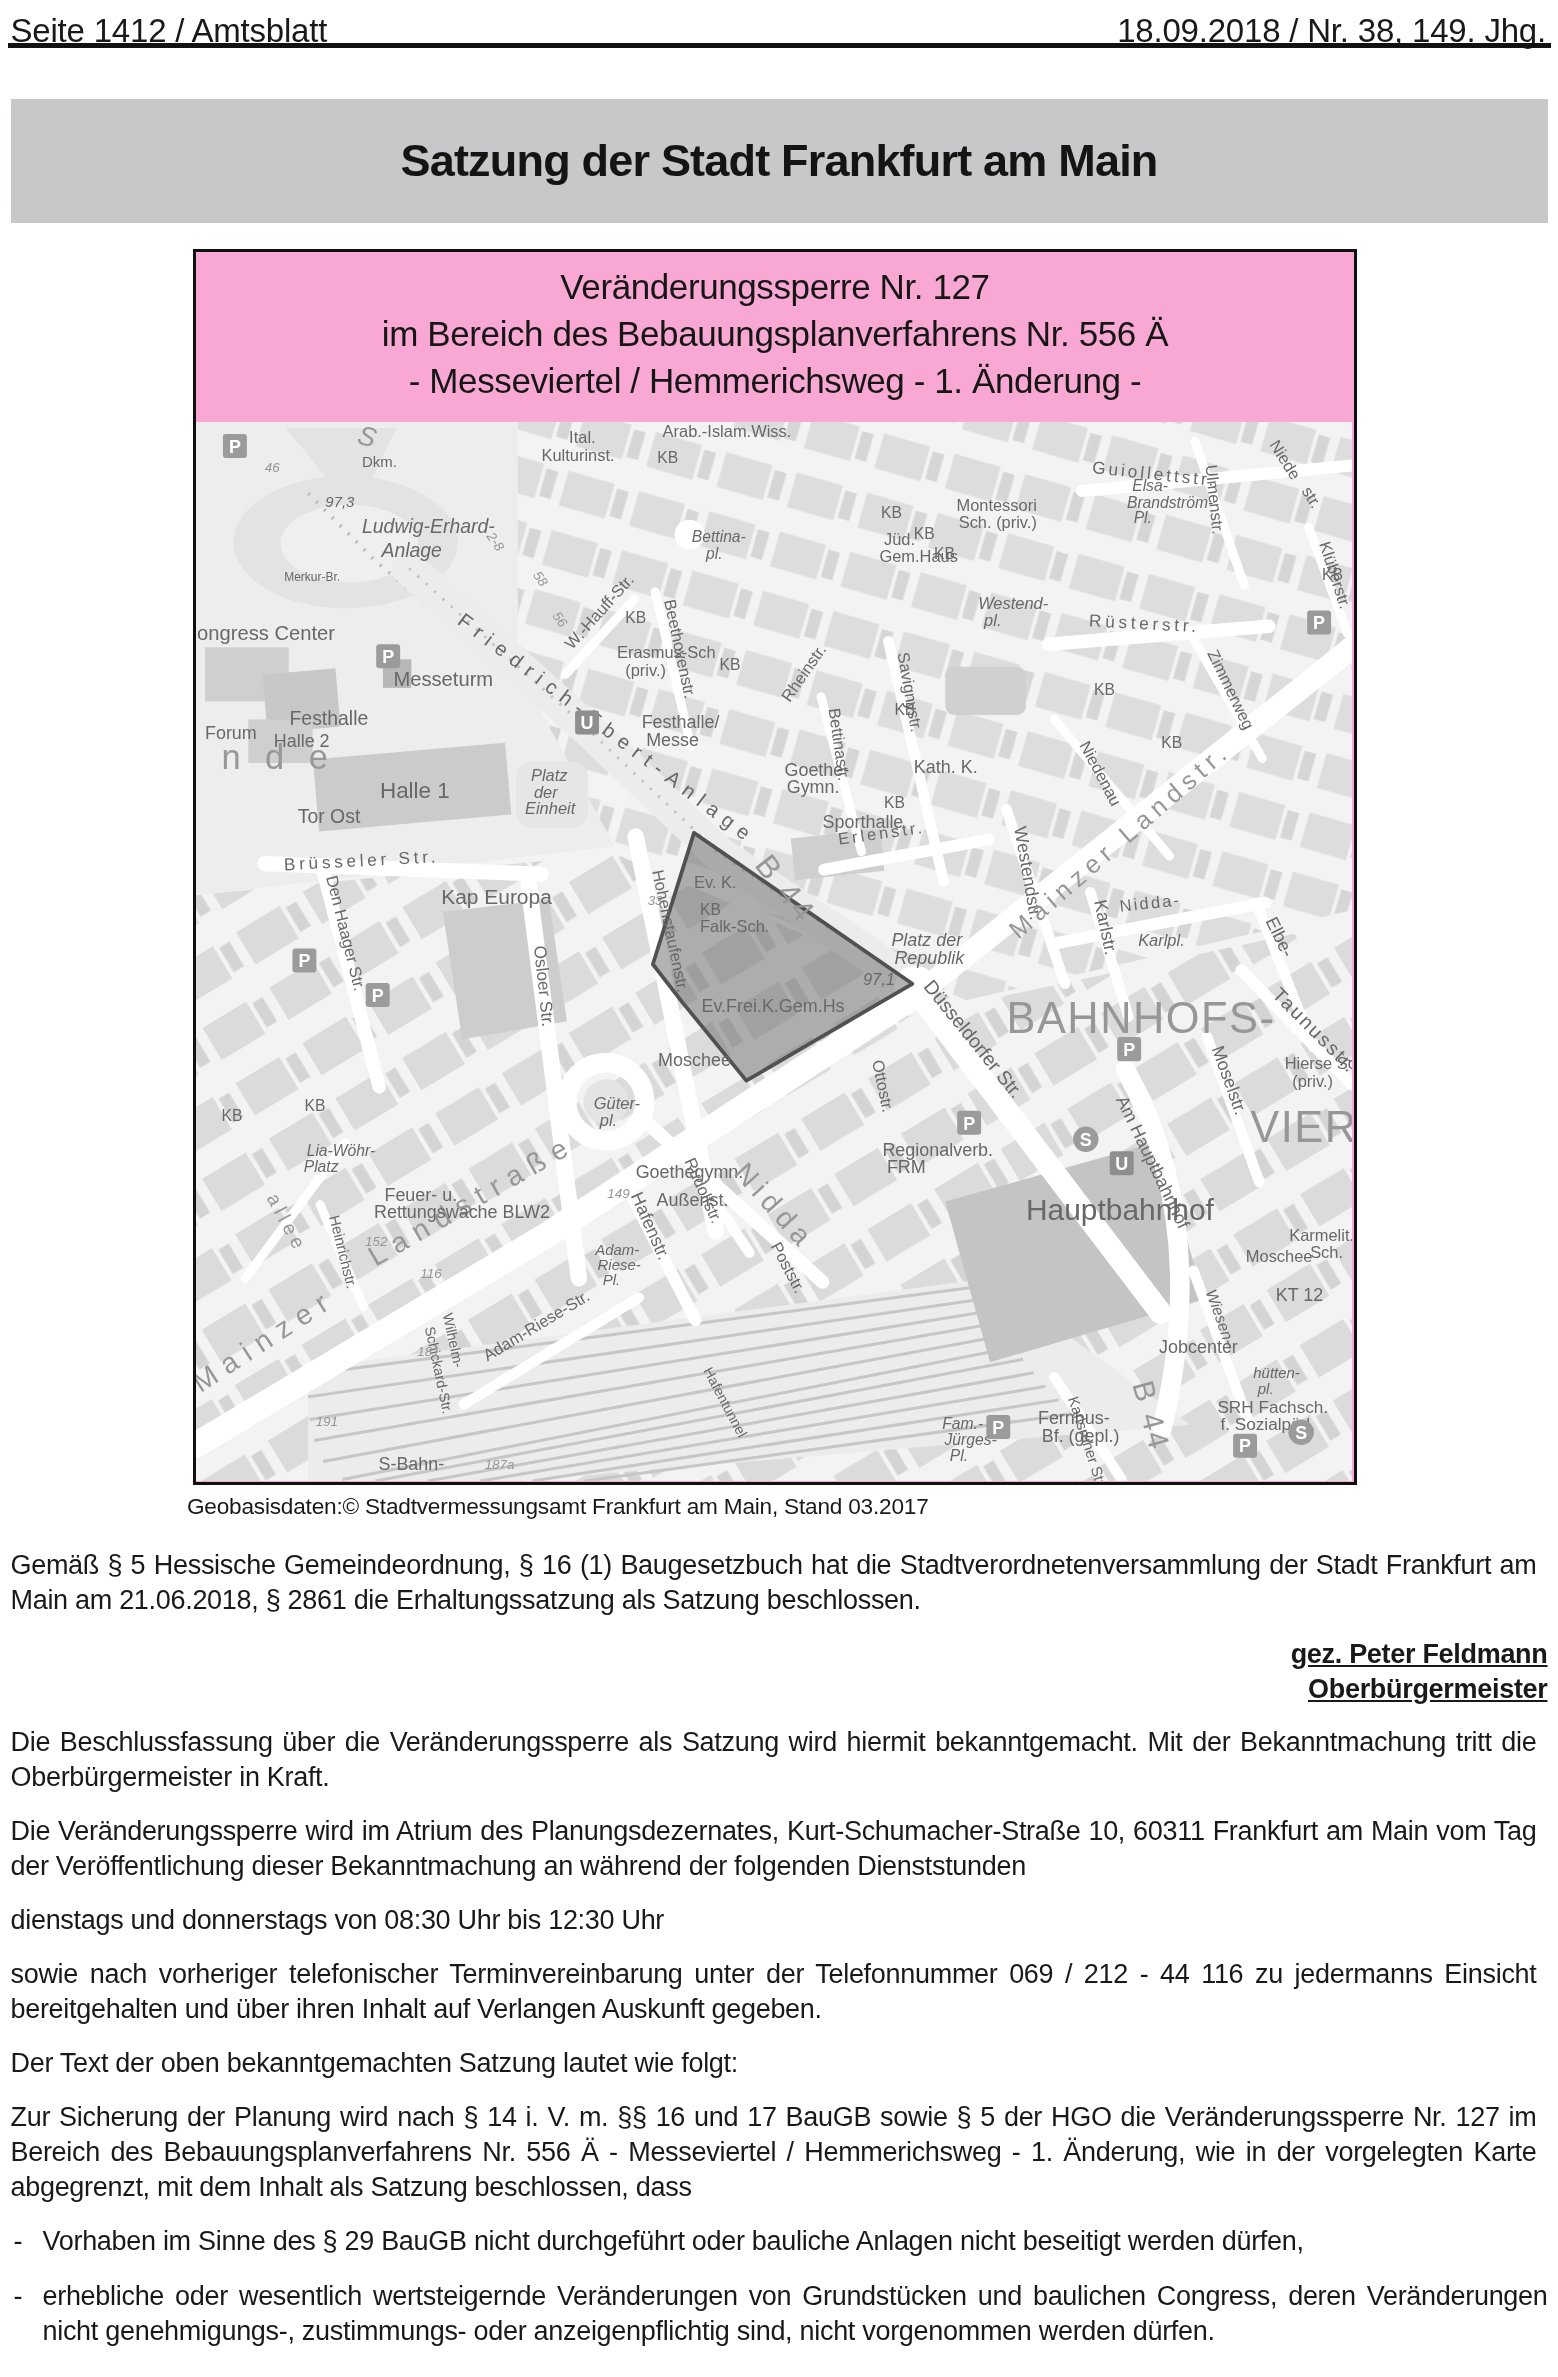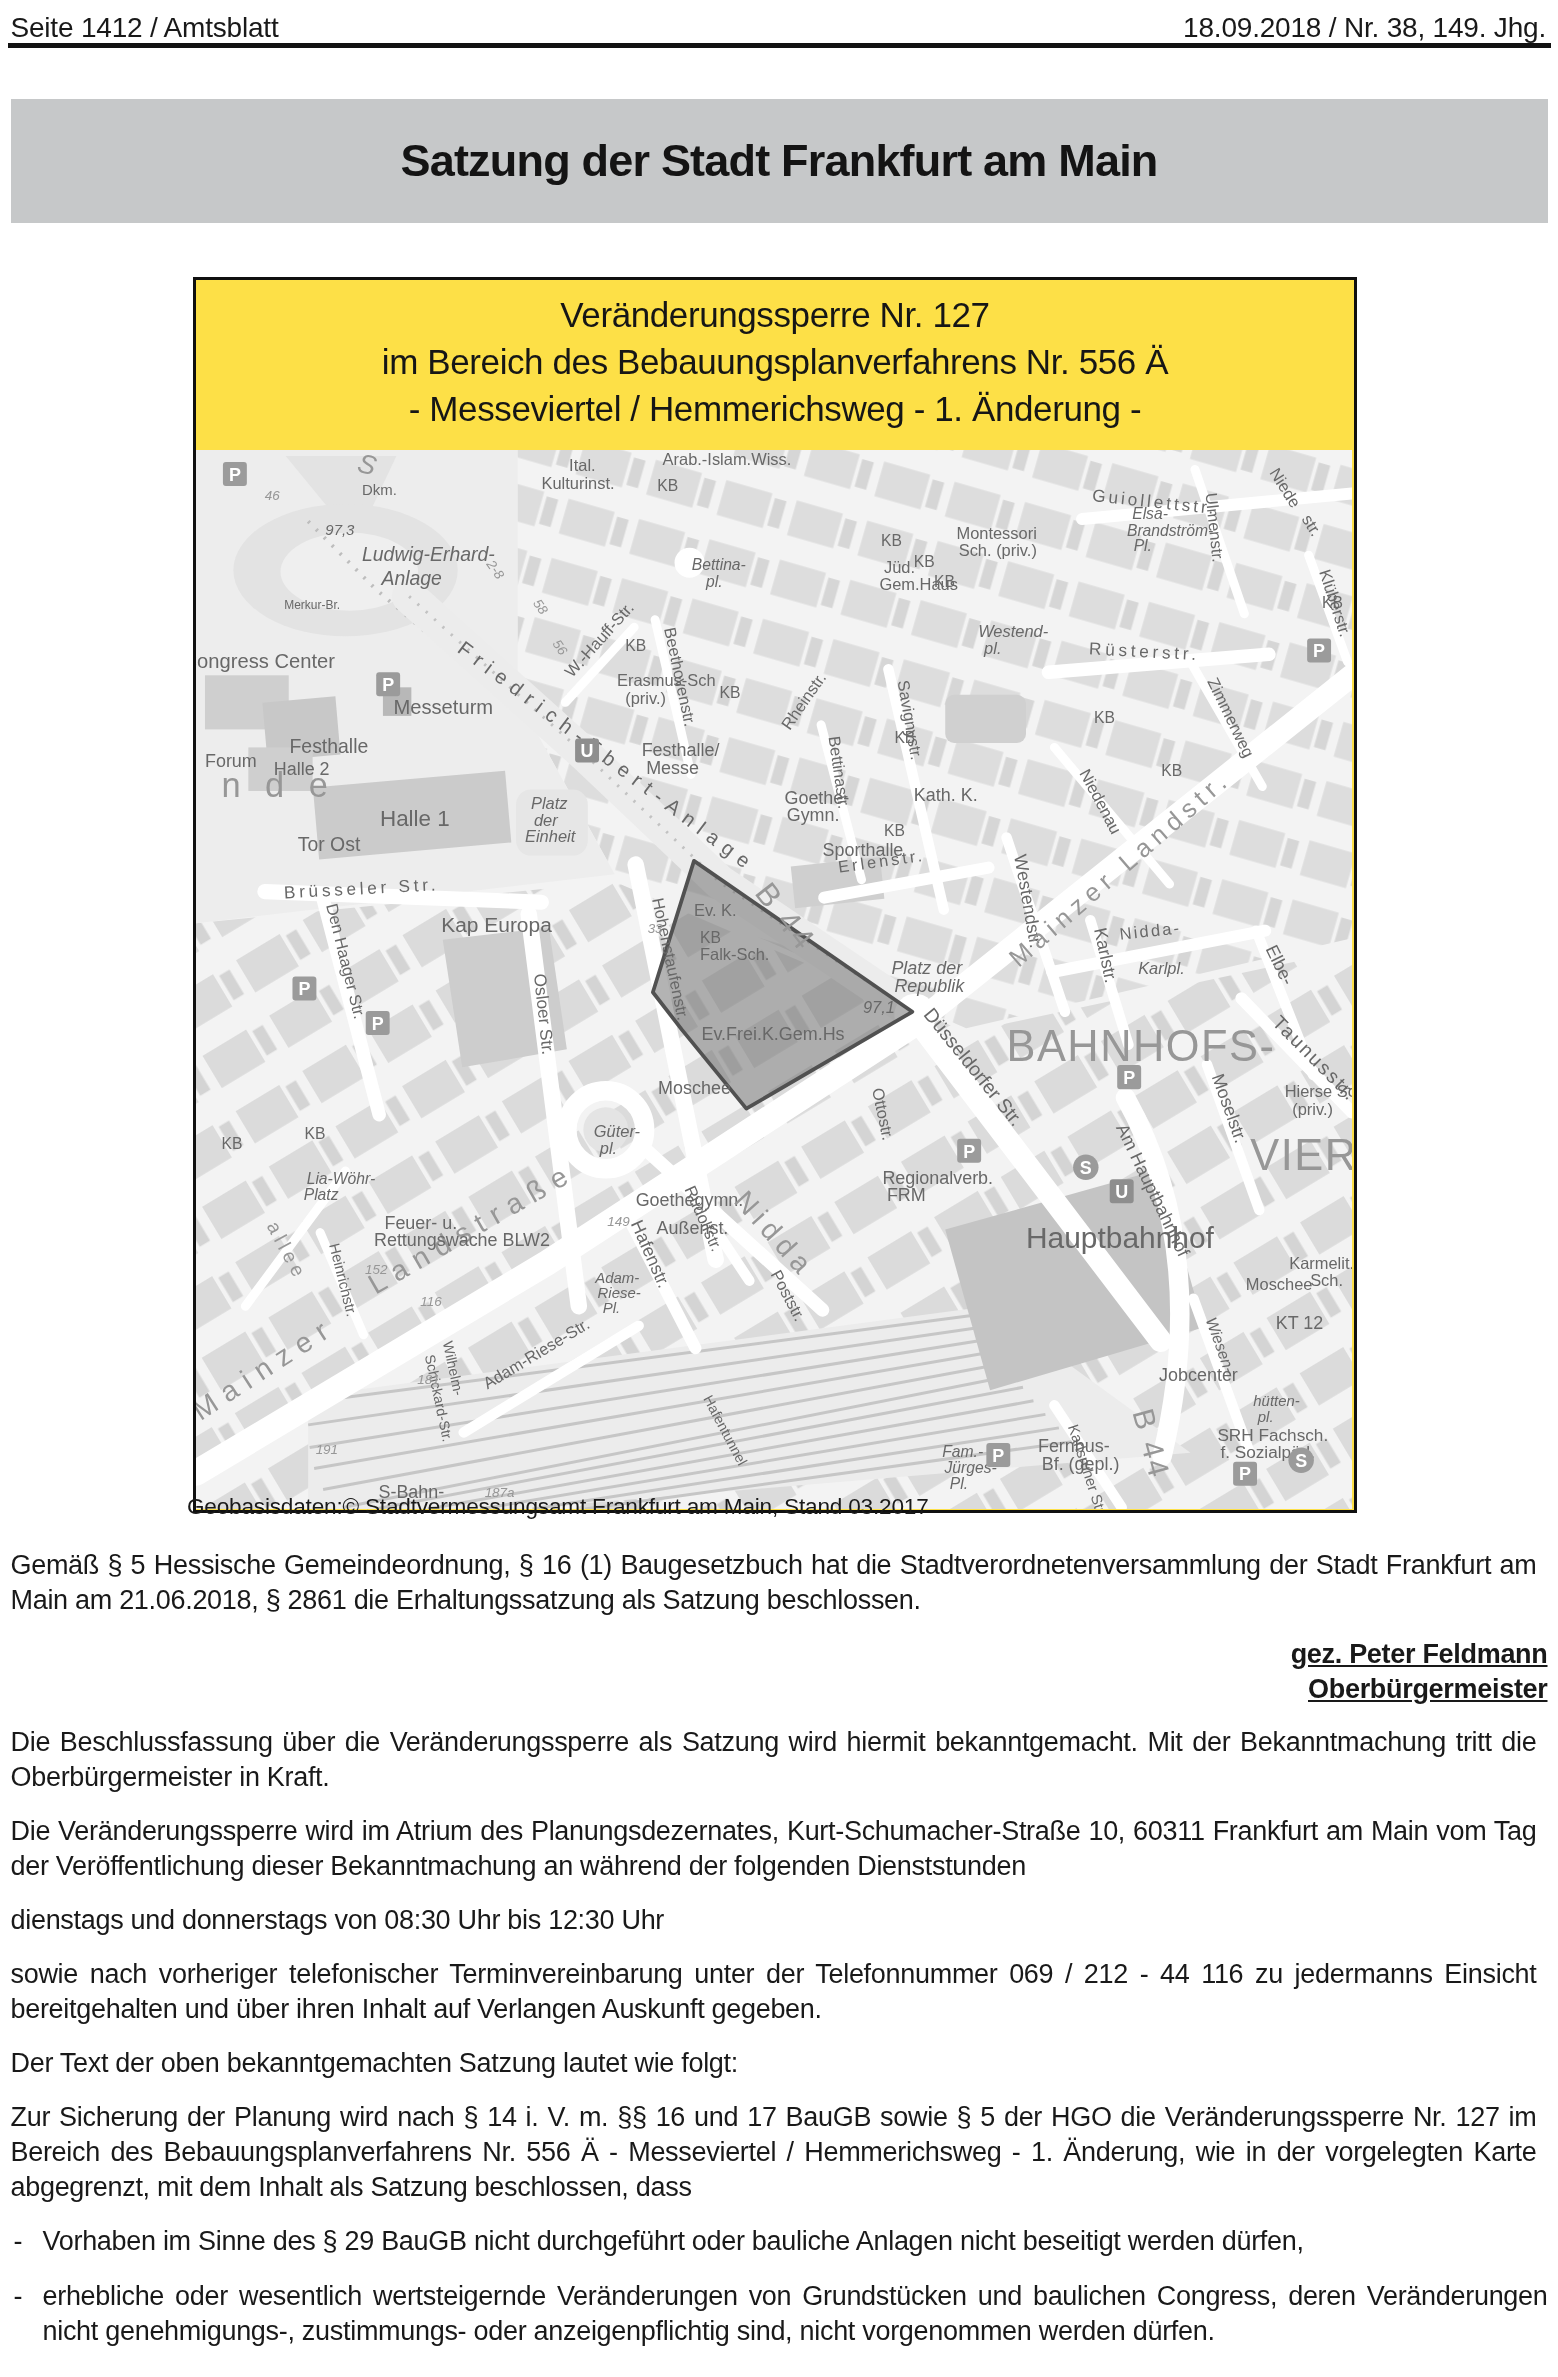--- a/index.html
+++ b/index.html
@@ -1,31 +1,31 @@
 <!DOCTYPE html>
 <html style="font-size:12px"><head>
 <meta charset="utf-8">
 <style>
   html,body{margin:0;padding:0;}
   body{
     width:1558px;height:2377px;position:relative;background:#ffffff;
     font-family:"Liberation Sans",sans-serif;color:#191919;overflow:hidden;
   }
-  .hdr{position:absolute;top:12px;font-size:28px;letter-spacing:-0.2px;}
+  .hdr{position:absolute;top:12px;font-size:33px;letter-spacing:-0.2px;}
   .hdr-l{left:10.5px;}
   .hdr-r{right:12px;}
   .rule{position:absolute;top:43px;left:7.5px;width:1543px;height:4.5px;background:#121212;}
   .banner{
     position:absolute;top:99px;left:10.5px;width:1537px;height:124px;background:#c6c8c9;
     display:flex;align-items:center;justify-content:center;
   }
   .banner h1{margin:0;font-size:45px;font-weight:bold;letter-spacing:-0.8px;color:#141414;}
   .nbox{
     position:absolute;top:249px;left:193px;width:1164px;height:1236px;box-sizing:border-box;
-    border:3.8px solid #101010;background:#fde047;margin-top:28px;
+    border:3.8px solid #101010;background:#f9a8d4;
   }
   .ntitle{text-align:center;font-size:35px;line-height:47px;padding-top:10.5px;letter-spacing:-0.4px;color:#161616;}
   .mapwrap{position:absolute;left:0;top:170px;width:1156px;height:1059px;overflow:hidden;background:#f3f3f3;}
   .mapwrap svg{display:block;width:100%;height:100%;}
   .ml{font-family:"Liberation Sans",sans-serif;fill:#686868;}
   .it{font-style:italic;}
   .gg{fill:#979797;}
   .ic{fill:#ffffff;font-weight:bold;font-size:24px;text-anchor:middle;font-family:"Liberation Sans",sans-serif;}
   .caption{position:absolute;top:1494px;left:187px;font-size:22.6px;letter-spacing:-0.2px;}
   .bodytxt{

